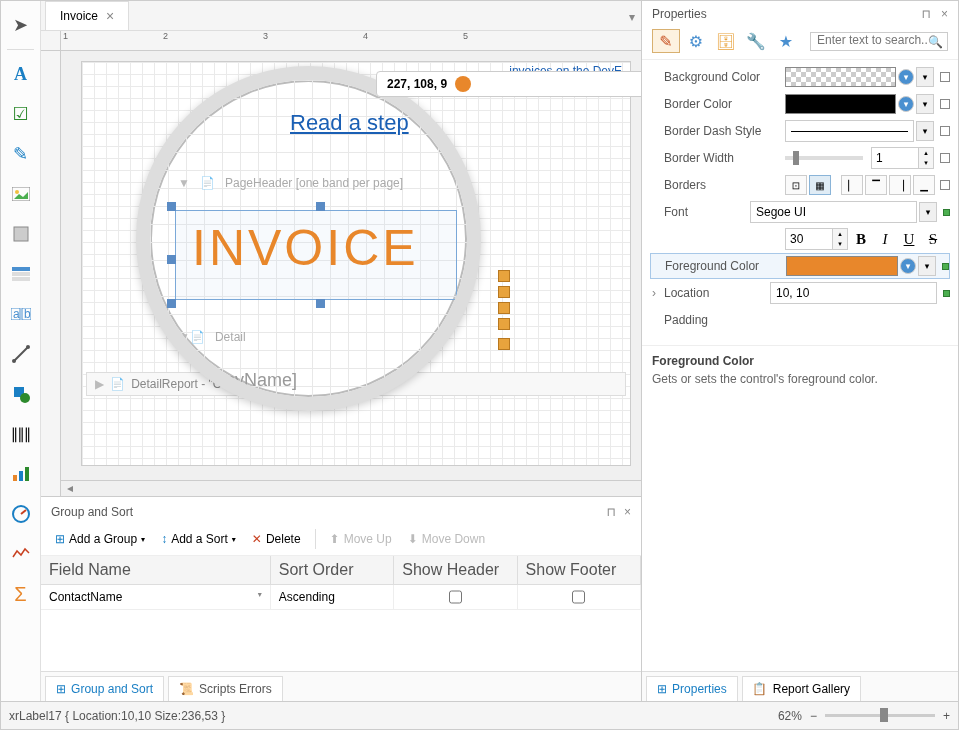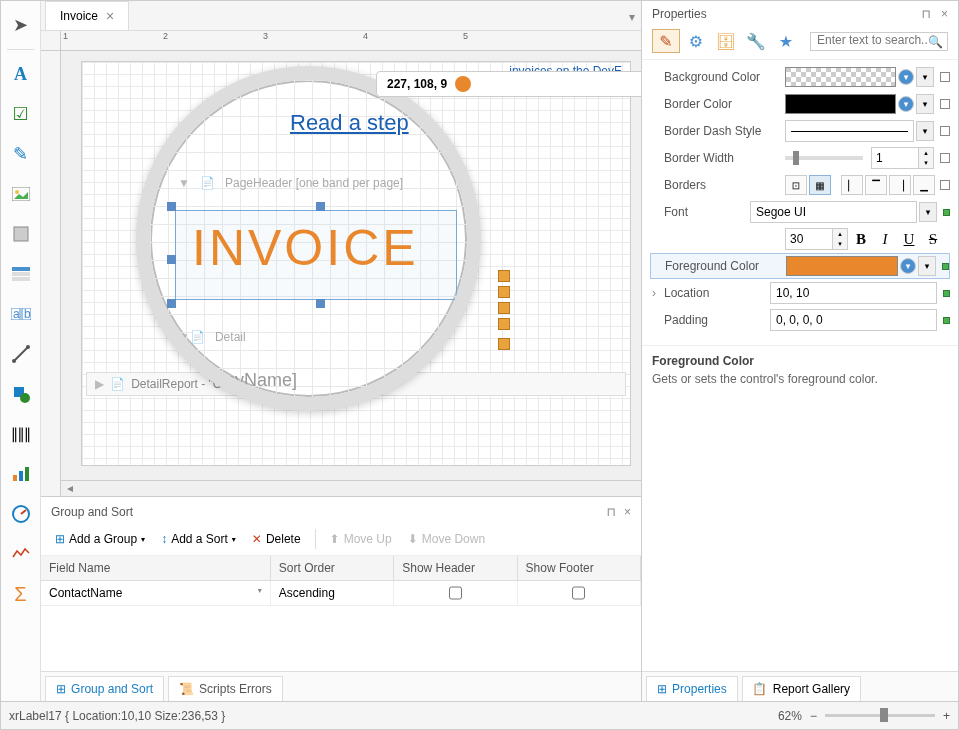--- a/index.html
+++ b/index.html
@@ -46,21 +46,21 @@
 .mag-company { position: absolute; top: 290px; left: 45px; color: #999; font-size: 18px; }
 
 .group-sort { height: 205px; border-top: 1px solid #ccc; display: flex; flex-direction: column; }
 .gs-header { padding: 8px 10px 4px; font-size: 18px; color: #555; display: flex; justify-content: space-between; align-items: center; }
 .gs-header-icons { display: flex; gap: 8px; color: #888; }
 .gs-toolbar { padding: 6px 8px; display: flex; gap: 4px; border-bottom: 1px solid #eee; }
 .gs-btn { display: flex; align-items: center; gap: 4px; padding: 3px 6px; font-size: 12px; cursor: pointer; }
 .gs-btn.disabled { color: #bbb; }
 .gs-table { flex: 1; }
 .gs-thead { display: flex; background: #f5f5f5; border-bottom: 1px solid #ddd; }
-.gs-th { padding: 5px 8px; border-right: 1px solid #ddd; color: #555; font-size: 12px; }
+.gs-th { padding: 5px 8px; border-right: 1px solid #ddd; color: #555; font-size: 16px; }
 .gs-row { display: flex; border-bottom: 1px solid #eee; }
 .gs-td { padding: 5px 8px; border-right: 1px solid #eee; font-size: 12px; }
 .gs-check { display: flex; justify-content: center; }
 .gs-check input { margin: 0; }
 .gs-tabs { border-top: 1px solid #ddd; display: flex; padding: 4px 4px 0; gap: 4px; background: #fafafa; }
 .gs-tab { padding: 5px 10px; font-size: 12px; display: flex; align-items: center; gap: 5px; background: #fff; border: 1px solid #ddd; border-bottom: none; color: #555; }
 .gs-tab.active { color: #1a7fc4; }
 
 .props-panel { width: 317px; border-left: 1px solid #ccc; display: flex; flex-direction: column; }
 .props-header { padding: 6px 10px 2px; font-size: 18px; color: #555; display: flex; justify-content: space-between; align-items: center; }
@@ -441,24 +441,20 @@
         </div>
         <div class="prop-row">
           <div class="prop-label expandable">Location</div>
           <div class="prop-value">
             <input class="prop-input" value="10, 10" style="">
             <span class="prop-marker green"></span>
           </div>
         </div>
         <div class="prop-row">
           <div class="prop-label">Padding</div>
-          <div class="prop-value">
-            <input class="prop-input" value="0, 0, 0, 0" style="">
-            <span class="prop-marker green"></span>
-          </div>
         </div>
 
       </div>
 
       <div class="props-footer">
         <div class="props-footer-title">Foreground Color</div>
         <div class="props-footer-desc">Gets or sets the control's foreground color.</div>
       </div>
 
       <div style="flex:1"></div>

